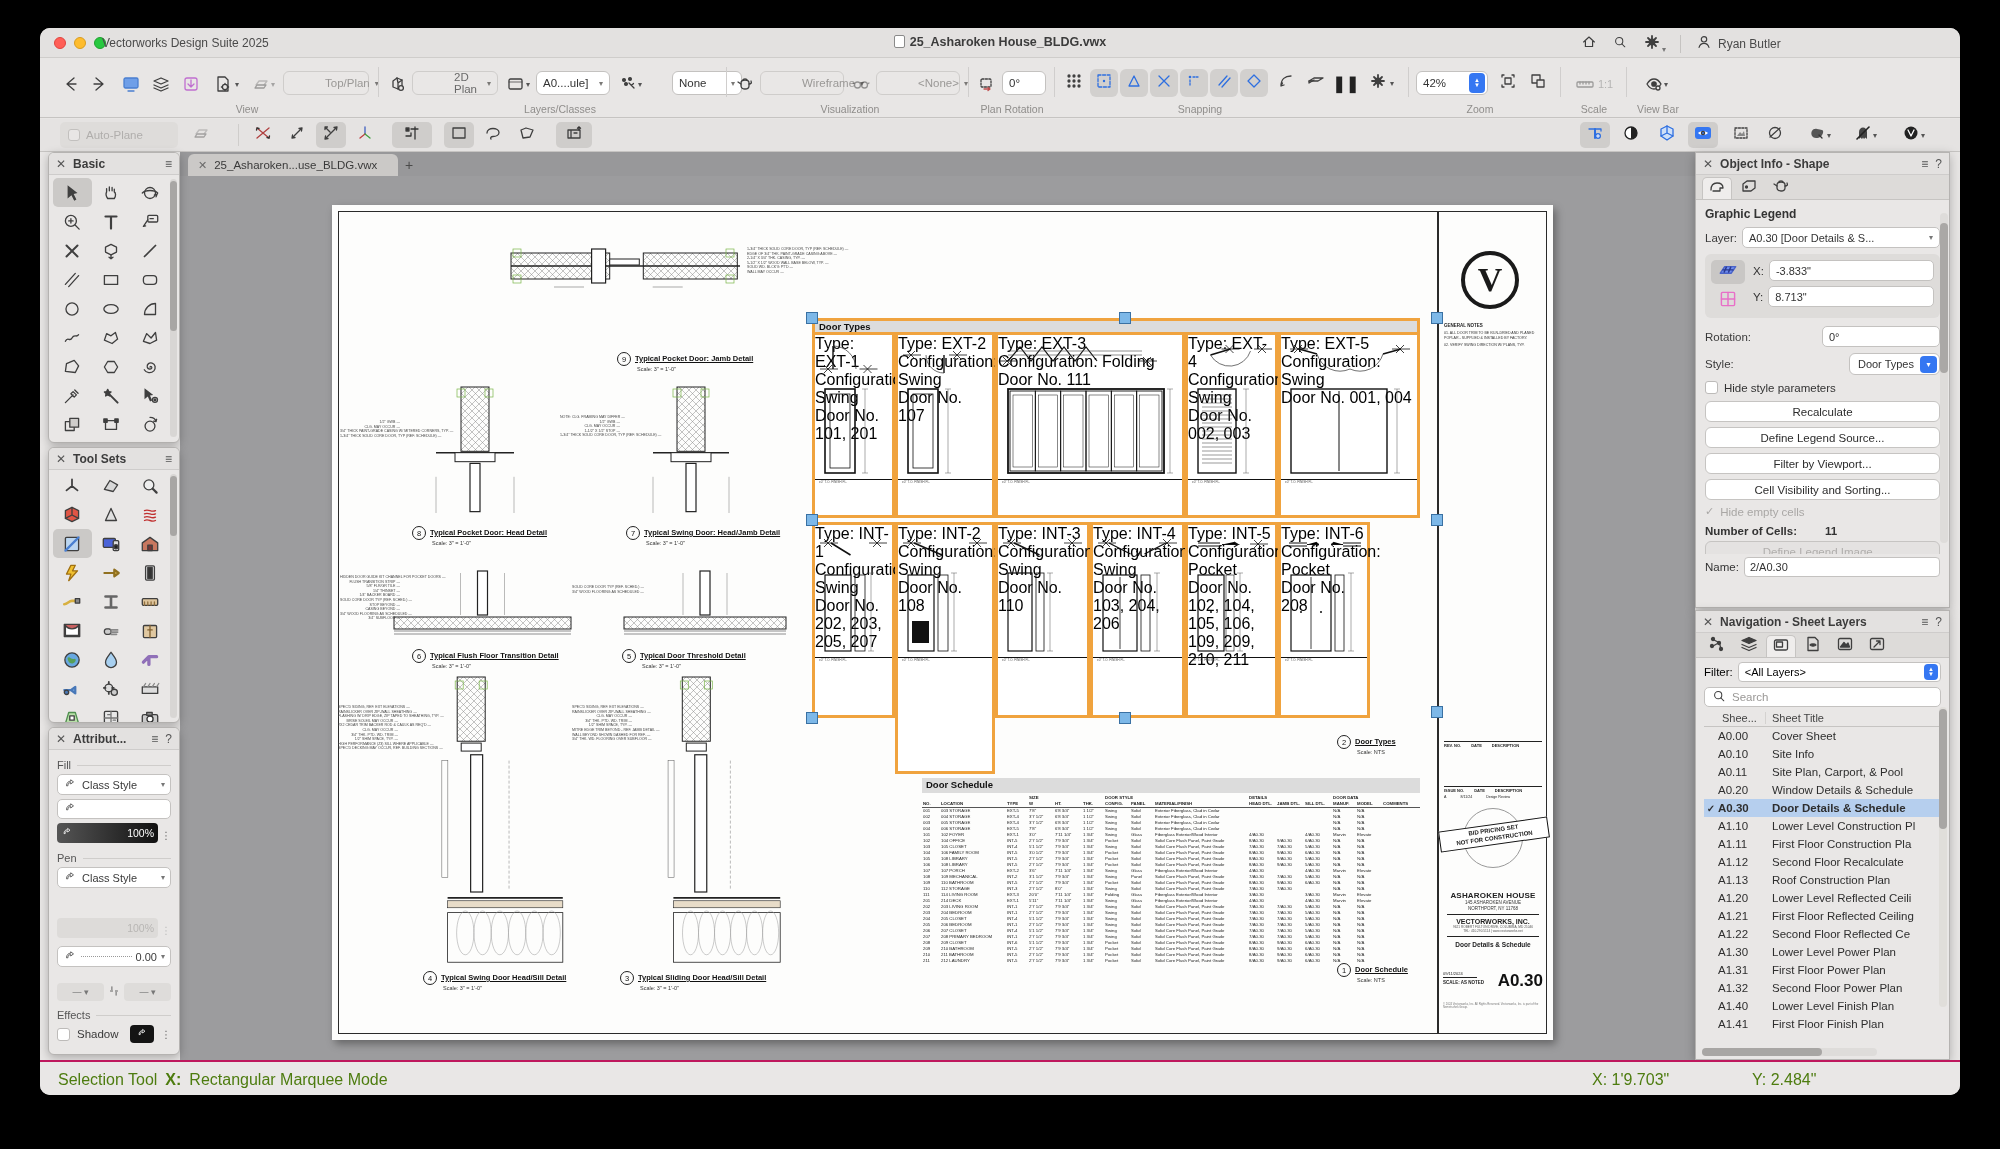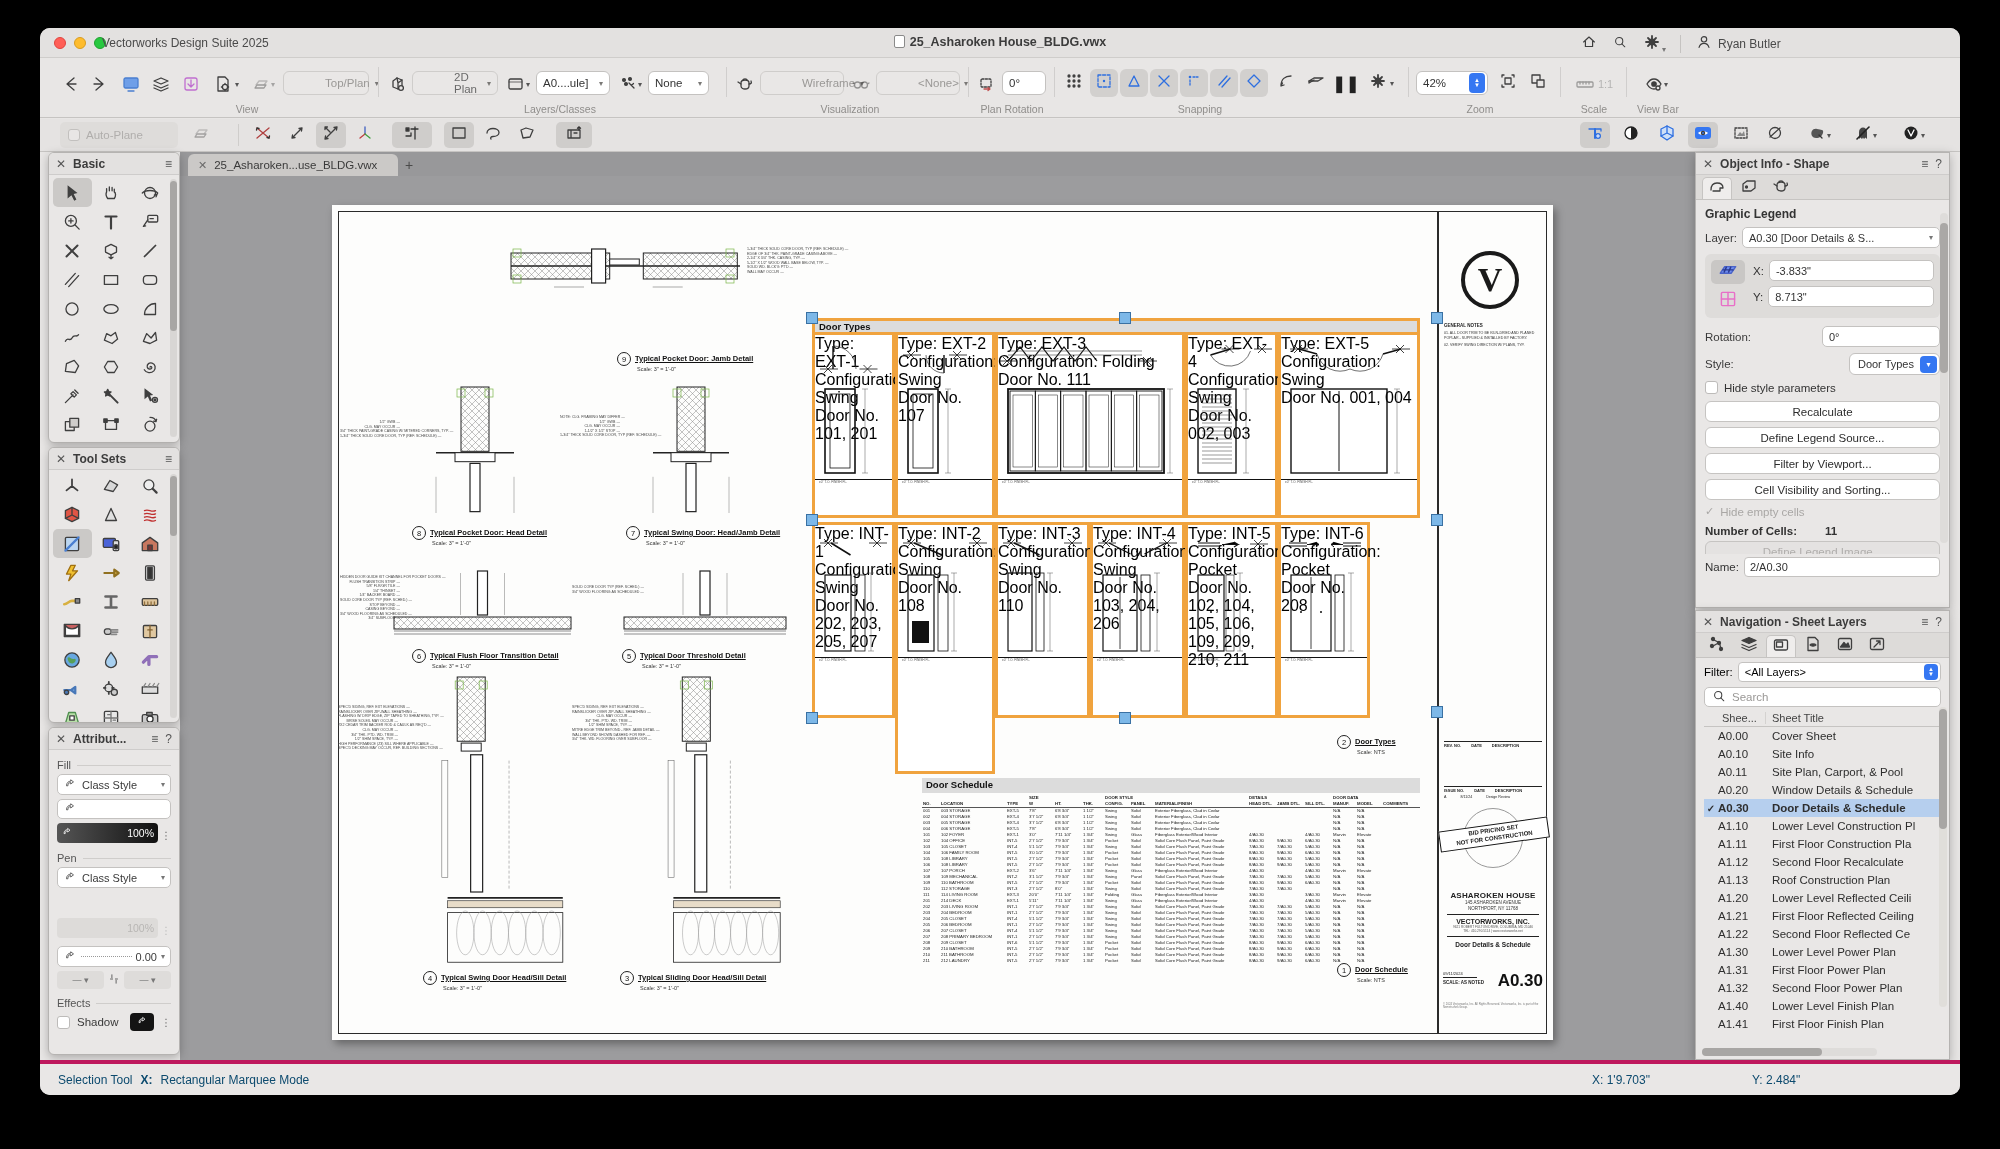--- a/index.html
+++ b/index.html
@@ -101,21 +101,21 @@
   
   .attr-body{padding:4px 8px;font-size:11.5px;color:#3a3a3a;}
   .attr-sec{display:flex;align-items:center;gap:6px;color:#555;font-size:11px;margin:5px 0 3px;}
   .attr-sec:after{content:"";flex:1;height:1px;background:#cfcdcb;}
   .attr-dd{height:21px;background:#fff;border:1px solid #c4c2c0;border-radius:5px;display:flex;align-items:center;font-size:11px;padding:0 5px;gap:5px;margin-bottom:4px;}
   .attr-dd .flex{flex:1;}
   .opacity{height:20px;border-radius:4px;background:linear-gradient(90deg,#555,#111);color:#fff;display:flex;align-items:center;justify-content:flex-end;font-size:10.5px;padding:0 4px;position:relative;margin-bottom:4px;}
   .opacity .curve{position:absolute;left:4px;color:#fff;}
   .opacity.dis{background:#dddbd9;color:#b8b6b4;}
   .kebab{width:10px;text-align:center;color:#666;font-size:10px;}
-  .lineweight{display:flex;align-items:center;gap:4px;margin-bottom:4px;}
+  .lineweight{display:flex;align-items:center;gap:4px;margin-bottom:16px;}
   .linestyle{display:flex;align-items:center;gap:3px;color:#555;}
   .lsbox{flex:1;height:18px;border-radius:4px;background:#dedcda;display:flex;align-items:center;justify-content:center;color:#777;font-size:9px;}
   .effects-row{display:flex;align-items:center;gap:7px;margin-top:4px;}
   .effects-row .box{width:13px;height:13px;background:#fff;border:1px solid #bdbbb9;border-radius:3px;}
   .blkbtn{width:24px;height:18px;background:#141414;border-radius:4px;color:#fff;display:flex;align-items:center;justify-content:center;font-size:10px;}
   
   .rpanel{position:absolute;left:1655px;width:255px;background:#e9e7e6;border:1px solid #b5b3b1;box-shadow:0 3px 10px rgba(0,0,0,.25);}
   .ptabs{display:flex;gap:2px;padding:2px 6px 0;background:#dddbd9;border-bottom:1px solid #c6c4c2;}
   .ptab{width:30px;height:22px;display:flex;align-items:center;justify-content:center;border-radius:5px 5px 0 0;}
   .ptab.sel{background:#efedec;border:1px solid #c6c4c2;border-bottom:none;}
@@ -154,21 +154,21 @@
   .srow{display:flex;height:18px;align-items:center;}
   .srow .ck{width:14px;text-align:center;font-size:10px;}
   .srow .n{width:48px;text-align:left;}
   .srow .t{flex:1;padding-left:6px;white-space:nowrap;overflow:hidden;width:160px;}
   .srow.sel{background:#b6cfee;font-weight:bold;}
   .nav-vscroll{position:absolute;right:2px;top:96px;width:8px;height:300px;background:#e0deda;border-radius:4px;}
   .nav-vscroll .thumb{position:absolute;top:2px;width:8px;height:120px;background:#a8a6a4;border-radius:4px;}
   .nav-hscroll{position:absolute;left:6px;bottom:3px;width:175px;height:8px;background:#dedcda;border-radius:4px;}
   .nav-hscroll .thumb{position:absolute;left:0;width:120px;height:8px;background:#a8a6a4;border-radius:4px;}
   
-  .statusbar{position:absolute;left:0;top:1032px;width:100%;height:35px;background:#e9e7e6;border-top:4px solid #be185d;font-size:12px;color:#0c4a6e;}
+  .statusbar{position:absolute;left:0;top:1032px;width:100%;height:35px;background:#e9e7e6;border-top:2px solid #be185d;font-size:16px;color:#4d7c0f;}
   .statusbar .lt{position:absolute;left:18px;top:9px;display:flex;gap:8px;}
   .statusbar b{font-weight:bold;}
   .statusbar .cx{position:absolute;left:1552px;top:9px;}
   .statusbar .cy{position:absolute;left:1712px;top:9px;}
 </style>
 </head>
 <body>
 
 <div class="window">
 
@@ -297,21 +297,21 @@
         <span>
           <svg width="20" height="20" viewBox="0 0 20 20" fill="none" stroke="#3f3f3f" stroke-width="1.3" stroke-linecap="round" stroke-linejoin="round">
             <circle cx="6" cy="6" r="1.4" fill="#3f3f3f"></circle>
             <circle cx="12" cy="5" r="1.4" fill="#3f3f3f"></circle>
             <circle cx="8" cy="10" r="1.4" fill="#3f3f3f"></circle>
             <path d="M11 9 L16 14 M13.5 11.5l2-2"></path>
           </svg>
         </span>
         <span style="font-size:8px;color:#555;">▾</span>
       </span>
-    <div class="dd" style="left:608px;width:61px;">
+    <div class="dd" style="left:632px;width:70px;">
         <span>None</span>
         <span class="chev">▾</span>
       </div>
     <div class="vdiv" style="left:686px"></div>
     <span class="tico" style="left:692px">
         <span>
           <svg width="20" height="20" viewBox="0 0 20 20" fill="none" stroke="#3f3f3f" stroke-width="1.3" stroke-linecap="round" stroke-linejoin="round">
             <path d="M6 9 C6 7 8 6 10 6 C12 6 14 7 14 9 L14 12 C14 14 12 15 10 15 C8 15 6 14 6 12 Z"></path>
             <path d="M6 10 L3 8 M14 10 C16 10 17 9 16 7"></path>
             <path d="M8 6 C8 4.5 12 4.5 12 6"></path>

